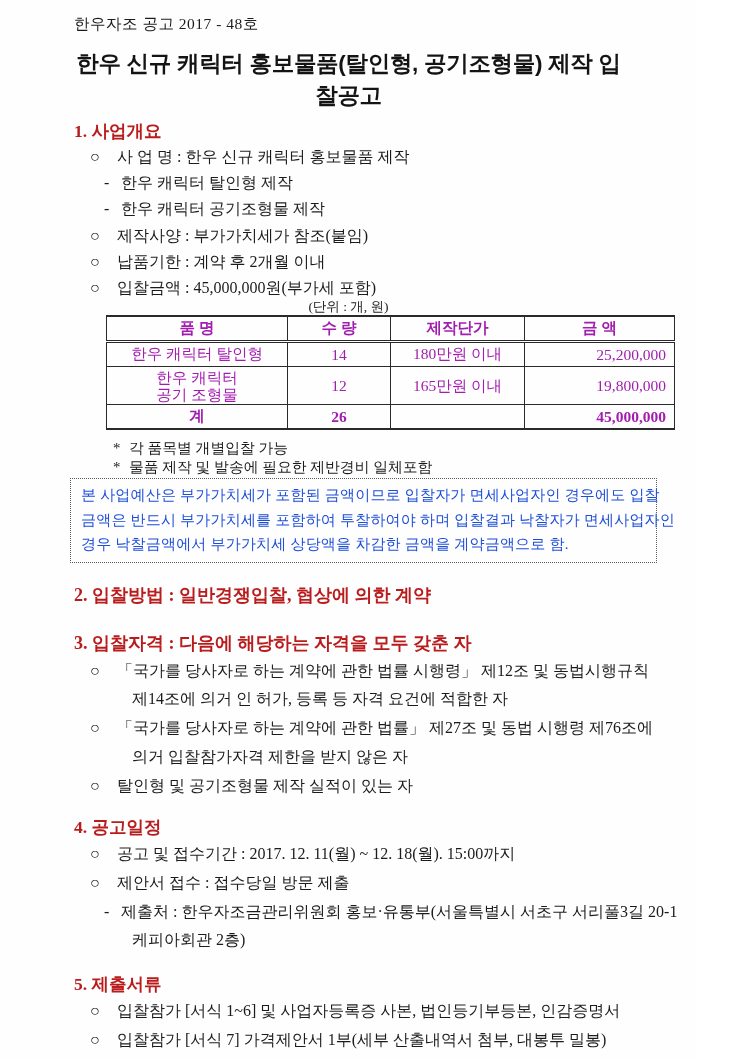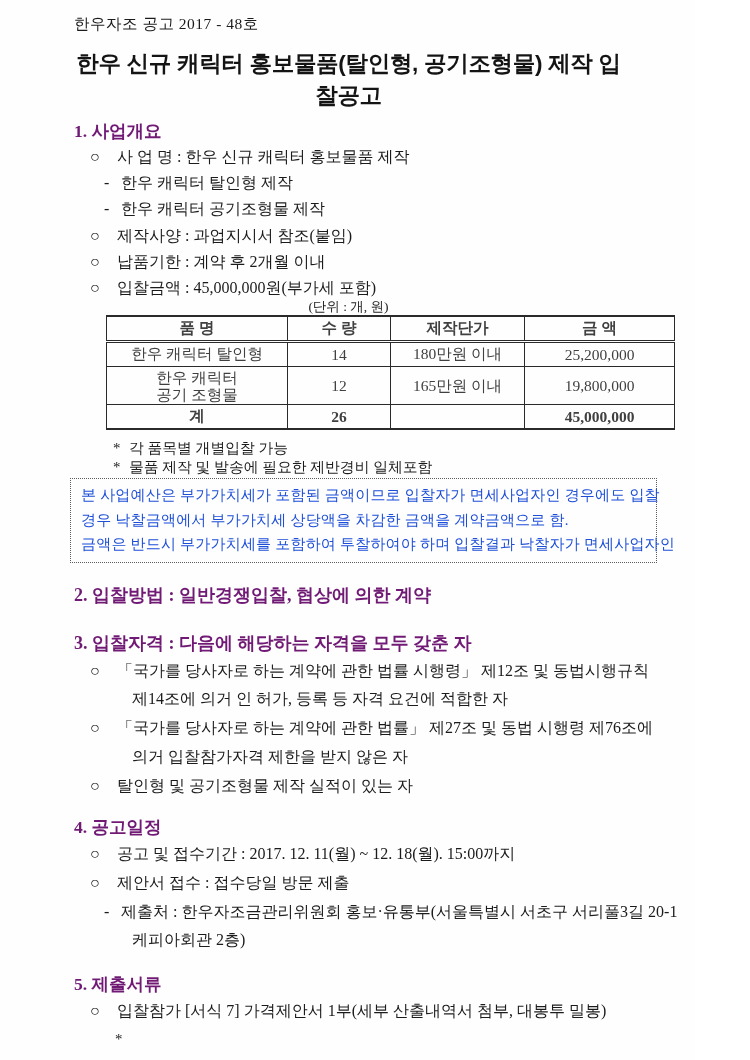--- a/index.html
+++ b/index.html
@@ -21,21 +21,21 @@
     font-weight:bold;
     font-size:22.5px;
     line-height:32px;
     letter-spacing:-0.3px;
     color:#141414;
   }
   .sec-heading {
     font-weight:bold;
     font-size:17.5px;
     line-height:22px;
-    color:#701a75;
+    color:#b91c1c;
   }
   .h1 { margin-top:8px; }
   .h2 { margin-top:20px; line-height:24px; font-size:18px; }
   .h3 { margin-top:24px; line-height:24px; font-size:18px; }
   .h4 { margin-top:16px; }
   .h5 { margin-top:18px; }
   .list { margin-top:2px; }
   .line { font-size:16px; line-height:26.2px; white-space:nowrap; }
   .line .mk { display:inline-block; }
   .l1 { padding-left:16px; }         
@@ -50,34 +50,34 @@
   .u { text-decoration:underline; text-underline-offset:3px; }
 
   .unit-note { text-align:center; font-size:13.5px; line-height:14px; margin:-1px 34px 1px 0; }
 
   table.price {
     margin-left:32px;
     width:568px;
     border-collapse:collapse;
     table-layout:fixed;
     font-size:15.5px;
-    color:#404040;
+    color:#a21caf;
     border-top:2px solid #2a2a2a;
     border-bottom:2.5px solid #2a2a2a;
     border-left:1.5px solid #2a2a2a;
     border-right:1.5px solid #2a2a2a;
   }
   table.price td, table.price th { border:1px solid #2a2a2a; padding:1px 8px; }
   table.price thead th { border-bottom:3px double #2a2a2a; font-weight:bold; height:21px; text-align:center; }
   .col-name  { width:181px; }
   .col-qty   { width:103px; }
   .col-price { width:134px; }
   .col-amt   { width:150px; }
   td.c { text-align:center; }
-  td.r { text-align:center; }
+  td.r { text-align:right; }
   tr.r1 td { height:24px; }
   tr.r2 td { height:38px; line-height:17px; }
   tr.total td { height:23px; font-weight:bold; }
 
   .footnotes { margin-top:9px; }
   .foot-line { font-size:14.8px; line-height:19px; padding-left:39px; }
   .foot-line .mk { display:inline-block; width:16px; }
 
   .notice-box {
     margin:1px 0 0 -4px;
@@ -97,21 +97,21 @@
 
   <div class="doc-number">한우자조 공고 2017 - 48호</div>
 
   <div class="doc-title">한우 신규 캐릭터 홍보물품(탈인형, 공기조형물) 제작 입찰공고</div>
 
   <div class="sec-heading h1">1. 사업개요</div>
   <div class="list s1">
     <div class="line l1"><span class="mk">○</span><span>사 업 명 : 한우 신규 캐릭터 홍보물품 제작</span></div>
     <div class="line l2"><span class="mk">-</span><span>한우 캐릭터 탈인형 제작</span></div>
     <div class="line l2"><span class="mk">-</span><span>한우 캐릭터 공기조형물 제작</span></div>
-    <div class="line l1"><span class="mk">○</span><span>제작사양 : 과업지시서 참조(붙임)</span></div>
+    <div class="line l1"><span class="mk">○</span><span>제작사양 : 부가가치세가 참조(붙임)</span></div>
     <div class="line l1"><span class="mk">○</span><span>납품기한 : 계약 후 2개월 이내</span></div>
     <div class="line l1"><span class="mk">○</span><span>입찰금액 : 45,000,000원(부가세 포함)</span></div>
   </div>
 
   <div class="unit-note">(단위 : 개, 원)</div>
 
   <table class="price">
     <colgroup>
       <col class="col-name">
         <col class="col-qty">
@@ -151,22 +151,22 @@
     </tbody>
   </table>
 
   <div class="footnotes">
     <div class="foot-line"><span class="mk">*</span><span>각 품목별 개별입찰 가능</span></div>
     <div class="foot-line"><span class="mk">*</span><span>물품 제작 및 발송에 필요한 제반경비 일체포함</span></div>
   </div>
 
   <div class="notice-box">
     <div class="jline">본 사업예산은 부가가치세가 포함된 금액이므로 입찰자가 면세사업자인 경우에도 입찰</div>
+    <div class="jline">금액은 반드시 부가가치세를 포함하여 투찰하여야 하며 입찰결과 낙찰자가 면세사업자인</div>
     <div class="jline last">경우 낙찰금액에서 부가가치세 상당액을 차감한 금액을 계약금액으로 함.</div>
-    <div class="jline">금액은 반드시 부가가치세를 포함하여 투찰하여야 하며 입찰결과 낙찰자가 면세사업자인</div>
   </div>
 
   <div class="sec-heading h2">2. 입찰방법 : 일반경쟁입찰, 협상에 의한 계약</div>
 
   <div class="sec-heading h3">3. 입찰자격 : 다음에 해당하는 자격을 모두 갖춘 자</div>
   <div class="list s3">
     <div class="line l1"><span class="mk">○</span><span>「국가를 당사자로 하는 계약에 관한 법률 시행령」 제12조 및 동법시행규칙</span></div>
     <div class="line lc"><span>제14조에 의거 인 허가, 등록 등 자격 요건에 적합한 자</span></div>
     <div class="line l1"><span class="mk">○</span><span>「국가를 당사자로 하는 계약에 관한 법률」 제27조 및 동법 시행령 제76조에</span></div>
     <div class="line lc"><span>의거 입찰참가자격 제한을 받지 않은 자</span></div>
@@ -176,18 +176,19 @@
   <div class="sec-heading h4">4. 공고일정</div>
   <div class="list s4">
     <div class="line l1"><span class="mk">○</span><span>공고 및 접수기간 : 2017. 12. 11(월) ~ 12. 18(월). 15:00까지</span></div>
     <div class="line l1"><span class="mk">○</span><span>제안서 접수 : 접수당일 방문 제출</span></div>
     <div class="line l2"><span class="mk">-</span><span>제출처 : 한우자조금관리위원회 홍보·유통부(서울특별시 서초구 서리풀3길 20-1</span></div>
     <div class="line lc"><span>케피아회관 2층)</span></div>
   </div>
 
   <div class="sec-heading h5">5. 제출서류</div>
   <div class="list s5">
+    <div class="line l1"><span class="mk">○</span><span>입찰참가 [서식 1~6] 및 사업자등록증 사본, 법인등기부등본, 인감증명서</span></div>
     <div class="line l1"><span class="mk">○</span><span>입찰참가 [서식 7] 가격제안서 1부(세부 산출내역서 첨부, 대봉투 밀봉)</span></div>
     <div class="line lf"><span class="mk">*</span></div>
 
   </div>
 
 </div>
 
 </body></html>

